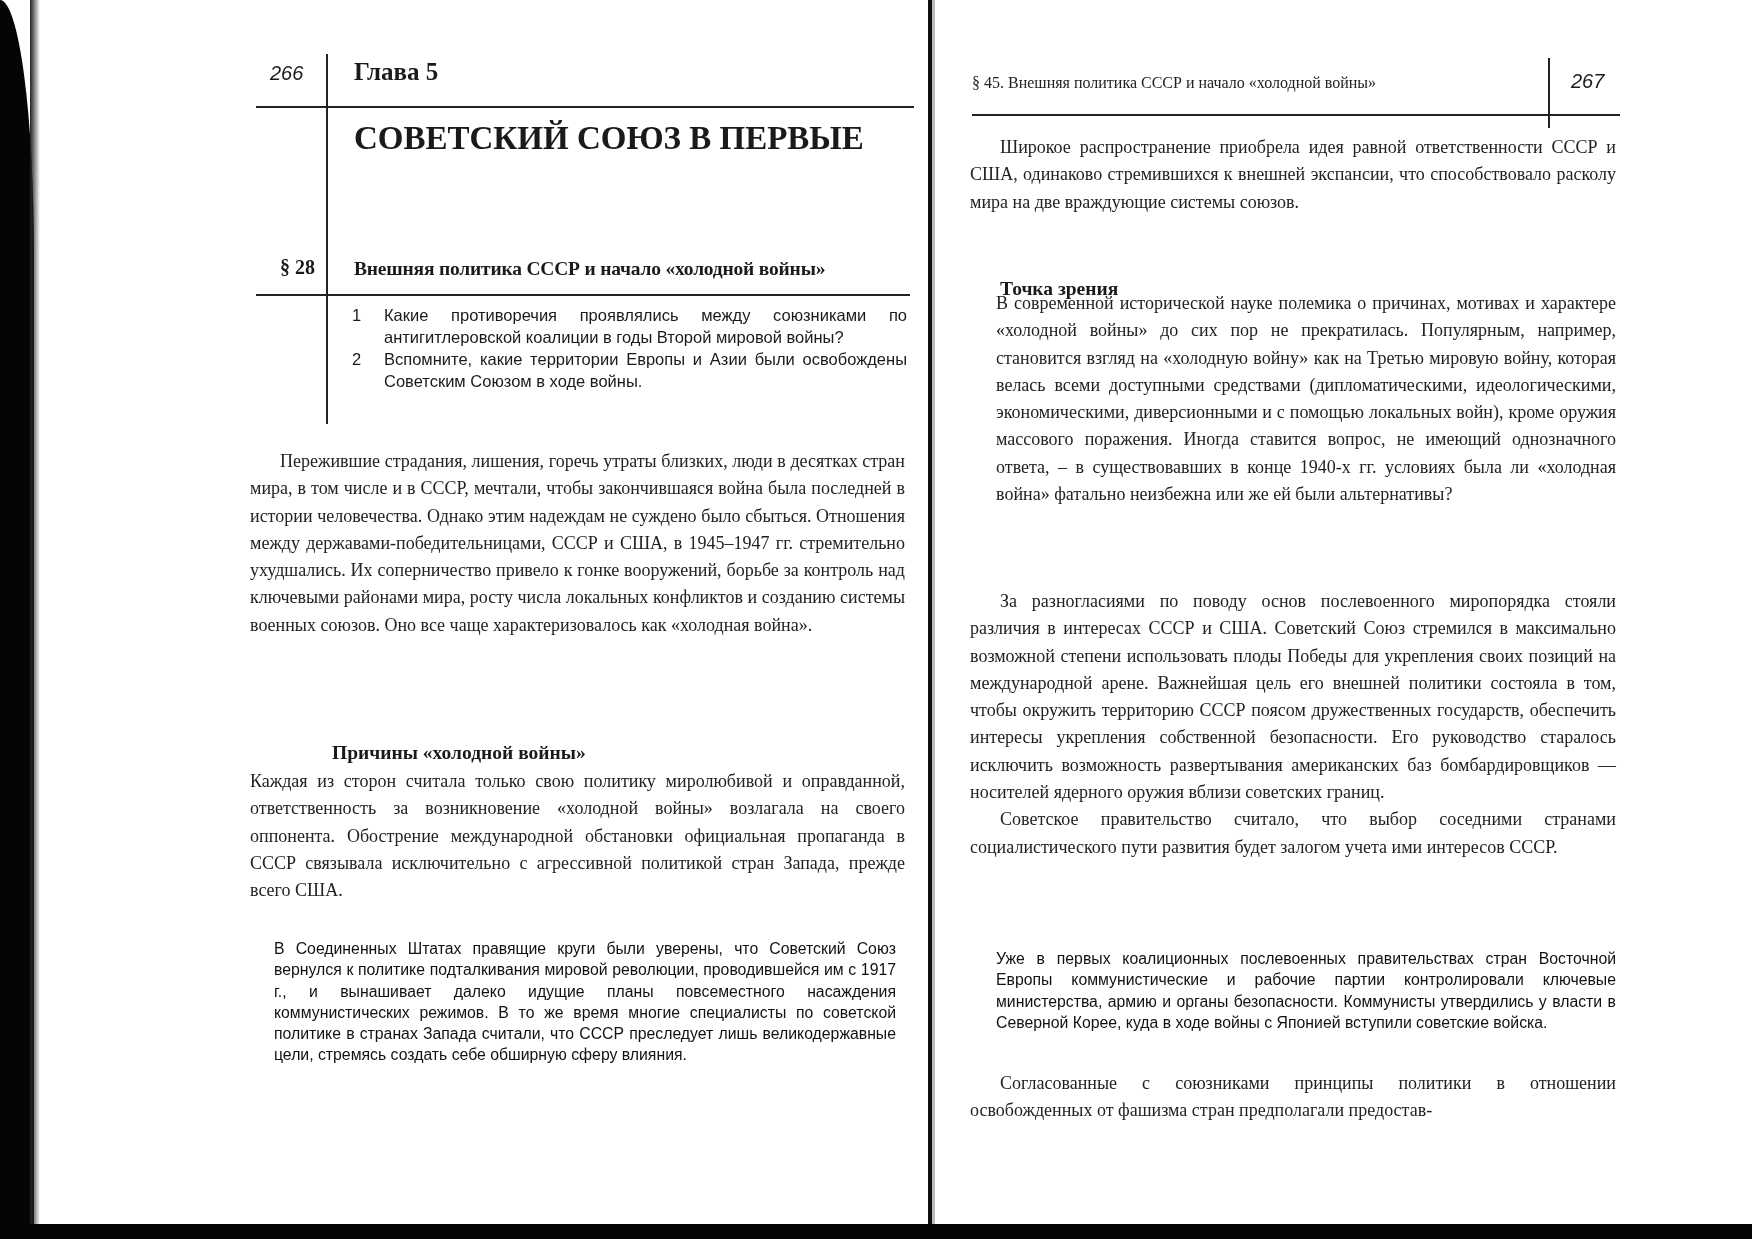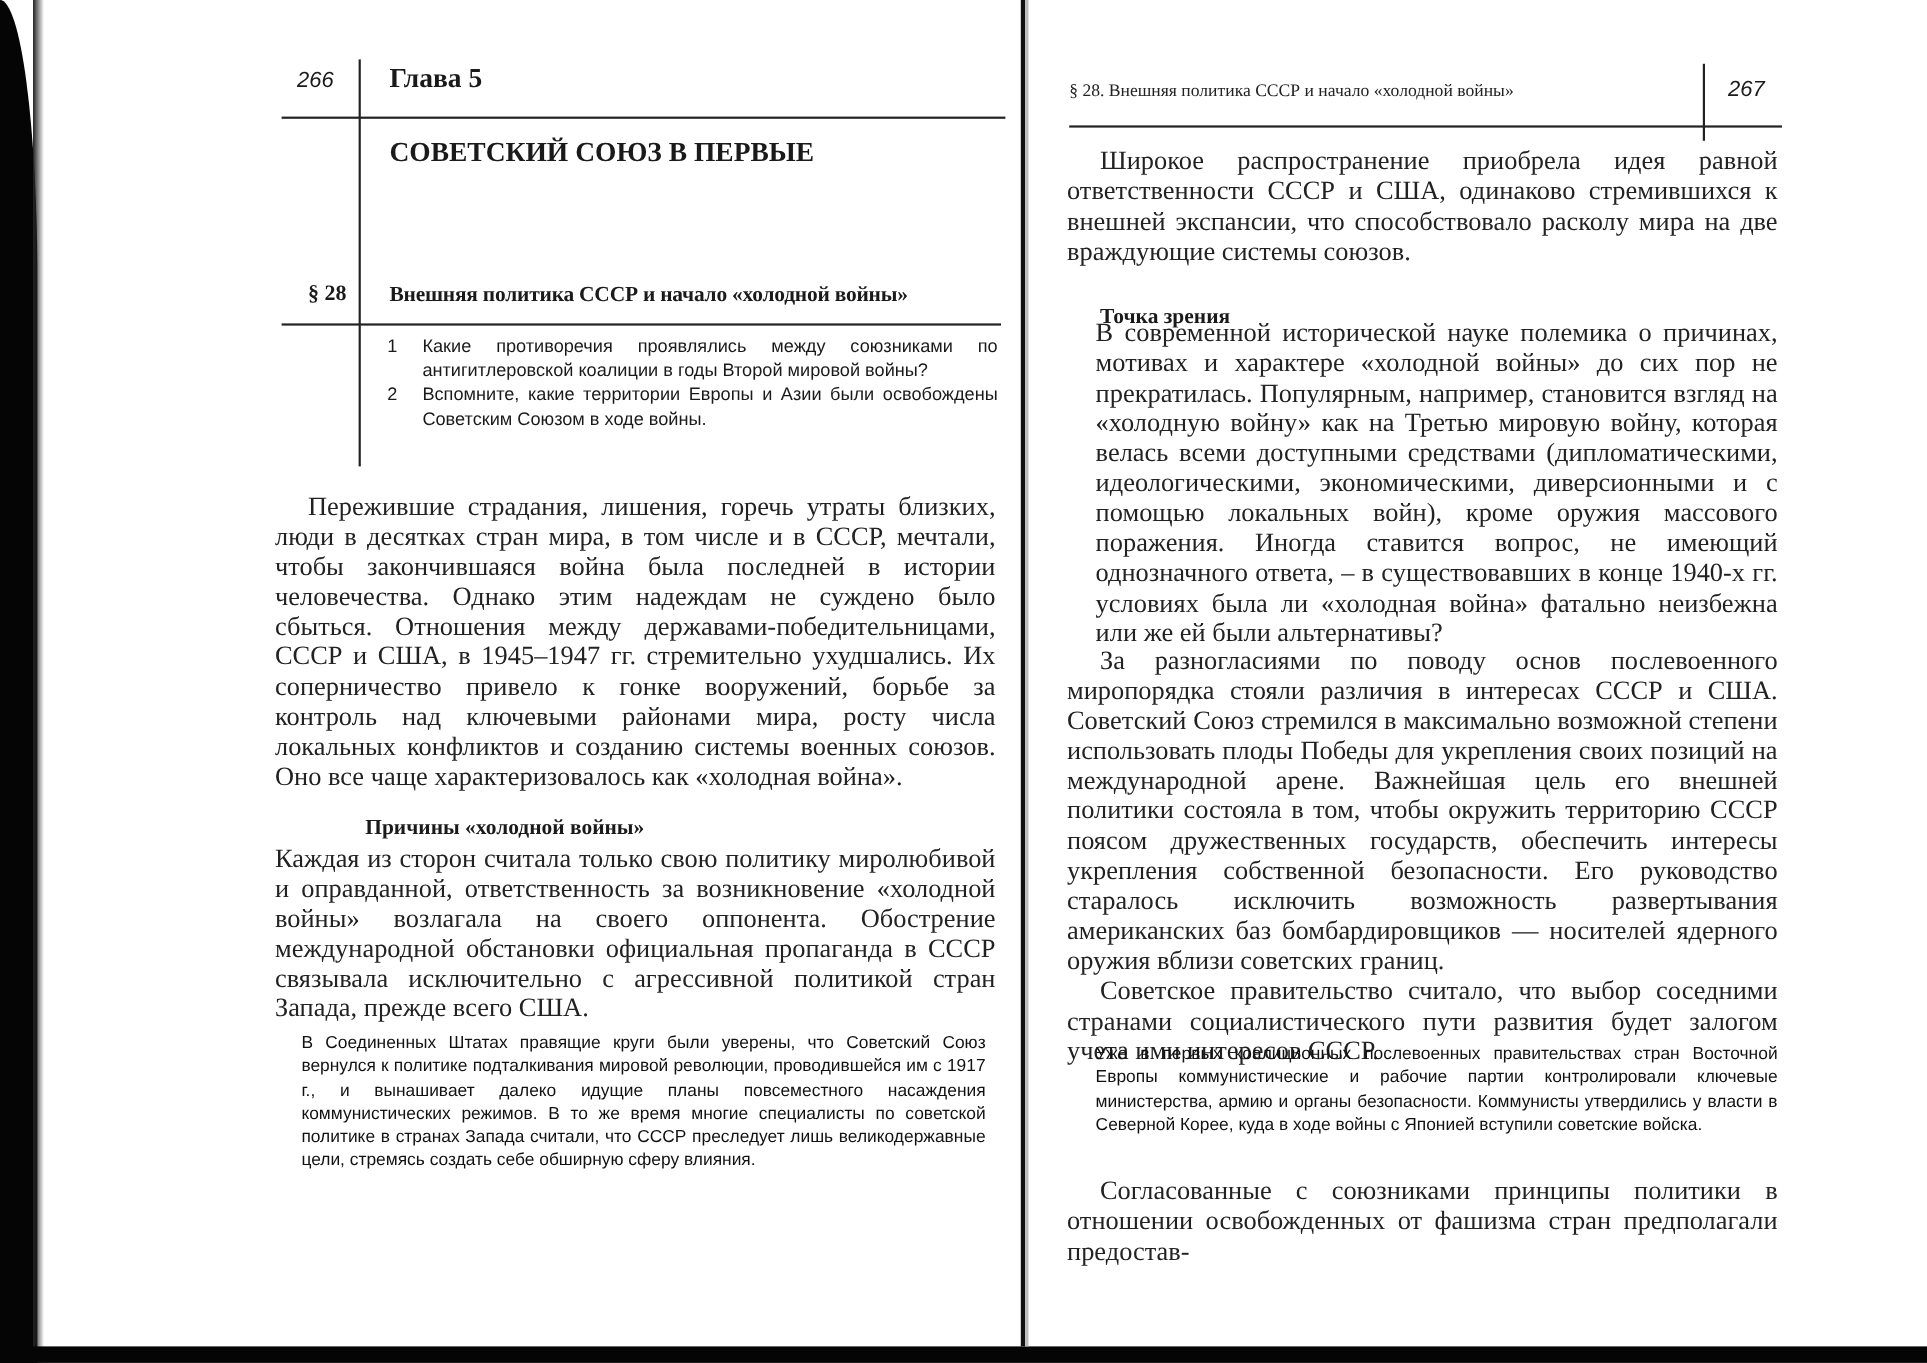--- a/index.html
+++ b/index.html
@@ -18,32 +18,32 @@
   .spine { left: 928px; top: 0; width: 4px; height: 1224px; background: #111; }
   .spine-shadow { left: 932px; top: 0; width: 3px; height: 1224px; background: #bbb; }
 
   
   .rule { height: 2px; background: #222; }
   .vrule { width: 2px; background: #222; }
 
   
   .pagenum { font-family: "Liberation Sans", "DejaVu Sans", sans-serif; font-size: 20px; font-style: italic; }
   .chapter { font-weight: bold; font-size: 25px; }
-  .part-title { font-weight: bold; font-size: 25px; line-height: 33px; font-family: Liberation Serif, serif; }
+  .part-title { font-weight: bold; font-size: 33px; line-height: 33px; font-family: Liberation Serif, serif; }
   .part-years { font-weight: bold; font-size: 22px; }
   .para-mark { font-weight: bold; font-size: 20px; margin-left: 12px; }
   .para-title { font-weight: bold; font-size: 19.5px; letter-spacing: -0.2px; }
   .question {
     font-family: "Liberation Sans", "DejaVu Sans", sans-serif;
     font-size: 16.5px; line-height: 22px; text-align: justify; display: flex;
   }
   .question .qnum { width: 32px; flex: 0 0 32px; }
   .question .qtext { flex: 1; }
   .body {
-    font-size: 24px; line-height: 27.3px; text-align: justify; color: #222;
+    font-size: 18px; line-height: 27.3px; text-align: justify; color: #222;
   }
   .body p { margin: 0; text-indent: 30px; }
   .body p.noindent { text-indent: 0; }
   .subhead { font-weight: bold; font-size: 19.5px; }
   .inset {
     font-family: "Liberation Sans", "DejaVu Sans", sans-serif;
     font-size: 15.8px; line-height: 21.3px; text-align: justify; color: #111;
   }
   .running-head { font-size: 16px; color: #222; }
 </style>
@@ -88,21 +88,21 @@
   <div class="abs subhead" style="left:332px; top:742px;">Причины «холодной войны»</div>
 
   <div class="abs body" style="left:250px; top:768px; width:655px;">
     <p class="noindent">Каждая из сторон считала только свою политику миролюбивой и оправданной, ответственность за возникновение «холодной войны» возлагала на своего оппонента. Обострение международной обстановки официальная пропаганда в СССР связывала исключительно с агрессивной политикой стран Запада, прежде всего США.</p>
   </div>
 
   <div class="abs inset" style="left:274px; top:938px; width:622px;">В Соединенных Штатах правящие круги были уверены, что Советский Союз вернулся к политике подталкивания мировой революции, проводившейся им с 1917 г., и вынашивает далеко идущие планы повсеместного насаждения коммунистических режимов. В то же время многие специалисты по советской политике в странах Запада считали, что СССР преследует лишь великодержавные цели, стремясь создать себе обширную сферу влияния.</div>
 </div>
 
 <div>
-  <div class="abs running-head" style="left:972px; top:74px;">§ 28. Внешняя политика СССР и начало «холодной войны»</div>
+  <div class="abs running-head" style="left:972px; top:74px;">§ 45. Внешняя политика СССР и начало «холодной войны»</div>
   <div class="abs vrule" style="left:1548px; top:58px; height:70px;"></div>
   <div class="abs pagenum" style="left:1571px; top:70px;">267</div>
   <div class="abs rule" style="left:972px; top:114px; width:648px;"></div>
 
   <div class="abs body" style="left:970px; top:134px; width:646px;">
     <p>Широкое распространение приобрела идея равной ответственности СССР и США, одинаково стремившихся к внешней экспансии, что способствовало расколу мира на две враждующие системы союзов.</p>
   </div>
 
   <div class="abs subhead" style="left:1000px; top:254px;margin-top:24px;">Точка зрения</div>
 

